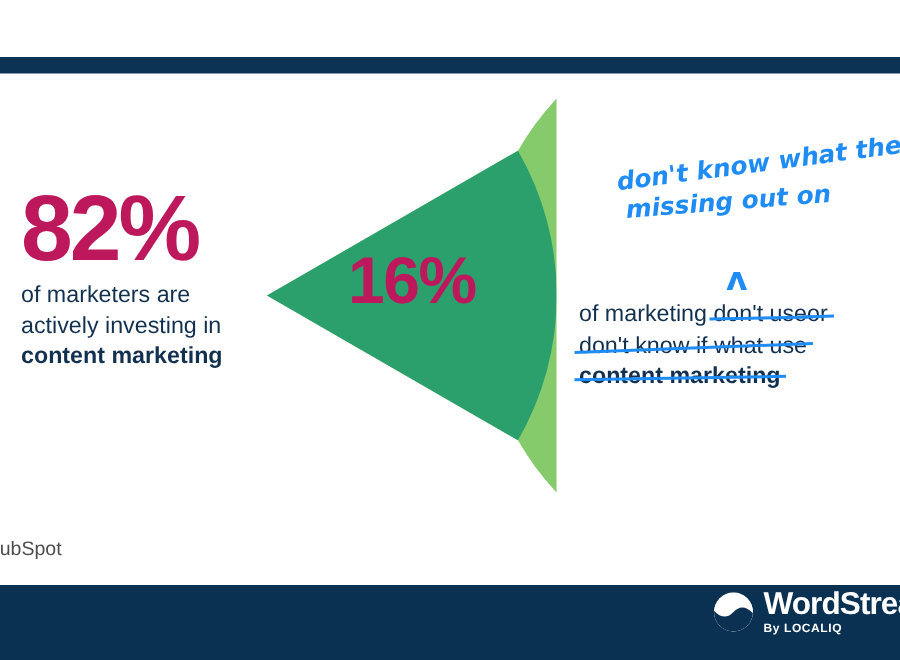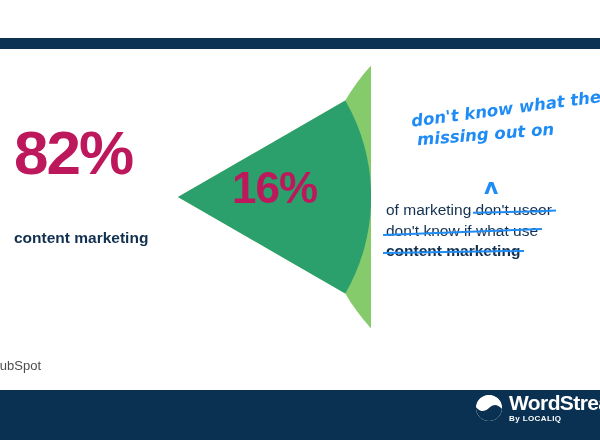--- a/index.html
+++ b/index.html
@@ -209,22 +209,22 @@
 
       <path fill="#85ca6b" d="M 193 193 L 360.3 96.5 A 193 193 0 1 1 360.3 289.5 Z"></path>
 
       <path fill="#2ba06d" d="M 193 193 L 360.3 96.5 A 193 193 0 0 1 360.3 289.5 Z"></path>
     </svg>
   </div>
 
   <div class="stat-left">
     <div class="big-num">82%</div>
     <div class="desc">
-      <br>
-      <br>
+      <span>of marketers are</span><br>
+      <span>actively investing in</span><br>
       <span class="bold">content marketing</span>
     </div>
   </div>
 
   <div class="stat-mid">
     <div class="big-num">16%</div>
   </div>
 
   <div class="stat-right">
     <div class="line"><span>of marketing </span><span class="strike">don't use</span><span class="strike s2"> or</span></div>

